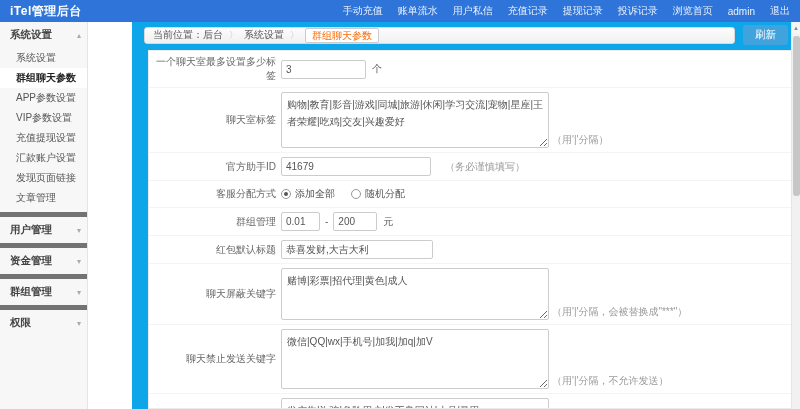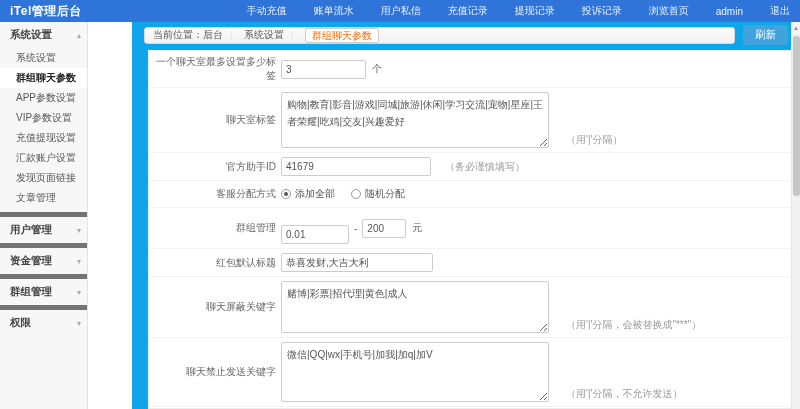--- a/index.html
+++ b/index.html
@@ -4,21 +4,21 @@
 <style>
   * { margin:0; padding:0; box-sizing:border-box; }
   html,body { width:800px; height:409px; overflow:hidden; background:#fff;
     font-family:"Liberation Sans","DejaVu Sans",sans-serif; }
   .app { width:800px; height:409px; display:flex; flex-direction:column; }
 
   
   .topbar { height:22px; background:#2e74d9; color:#fff; display:flex;
     align-items:center; padding:4px 10px; flex:0 0 auto; }
   .brand { font-size:12px; font-weight:bold; letter-spacing:.5px; }
-  .topmenu { margin-left:auto; display:flex; align-items:center;gap:12px; }
+  .topmenu { margin-left:auto; display:flex; align-items:center; }
   .topmenu a { color:#eaf1fd; font-size:10px; margin-left:15px; text-decoration:none; cursor:pointer; }
 
   
   .main { flex:1; display:flex; min-height:0; position:relative;gap:44px; }
 
   
   .sidebar { width:88px; flex:0 0 auto; background:#f7f7f7; border-right:1px solid #e4e4e4; }
   .sb-section { border-top:5px solid #737373; }
   .sb-section:first-child { border-top:none; }
   .sb-head { display:flex; align-items:center; padding:6px 6px 6px 10px;
@@ -49,21 +49,21 @@
   .form-row:first-child { border-top:none; }
   .row-label { width:132px; flex:0 0 auto; text-align:right; font-size:10px;
     color:#666; padding-right:5px; }
   .row-ctrl { display:flex; align-items:center; min-height:18px; }
   .txt { border:1px solid #ccc; border-radius:2px; font-size:10px; color:#555;
     padding:2px 4px; height:19px; font-family:inherit; background:#fff; }
   .ta { border:1px solid #ccc; border-radius:2px; font-size:10px; color:#555;
     padding:3px 5px; width:268px; resize:vertical; font-family:inherit; line-height:1.7; }
   .suffix { font-size:10px; color:#555; margin-left:6px; }
   .dash { font-size:10px; color:#666; margin:0 5px; }
-  .note { font-size:10px; color:#9a9a9a; margin-left:17px; white-space:nowrap; }
+  .note { font-size:10px; color:#9a9a9a; margin-left:3px; white-space:nowrap; }
   .note.bottom { align-self:flex-end; margin-bottom:1px; }
   .radio-opt { display:flex; align-items:center; margin-right:16px; font-size:10px; color:#555; cursor:pointer; }
   .radio { width:10px; height:10px; border:1px solid #999; border-radius:50%;
     margin-right:4px; position:relative; background:#fff; }
   .radio.checked::after { content:""; position:absolute; left:2px; top:2px;
     width:4px; height:4px; border-radius:50%; background:#555; }
 
   
   .scrollbar { position:absolute; right:0; top:0; bottom:0; width:9px;
     background:#f1f1f1; border-left:1px solid #e5e5e5; }
@@ -179,21 +179,21 @@
               </label>
               <label class="radio-opt">
                 <span class="radio"></span>
                 <span>随机分配</span>
               </label>
             </div>
           </div>
           <div class="form-row">
             <div class="row-label">群组管理</div>
             <div class="row-ctrl">
-              <input class="txt" value="0.01" style="width: 68px; margin-top: 13px;">
+              <input class="txt" value="0.01" style="width: 39px;">
               <span class="dash">-</span>
               <input class="txt" value="200" style="width: 44px;">
               <span class="suffix">元</span>
             </div>
           </div>
           <div class="form-row">
             <div class="row-label">红包默认标题</div>
             <div class="row-ctrl">
               <input class="txt" value="恭喜发财,大吉大利" style="width: 152px;">
             </div>

